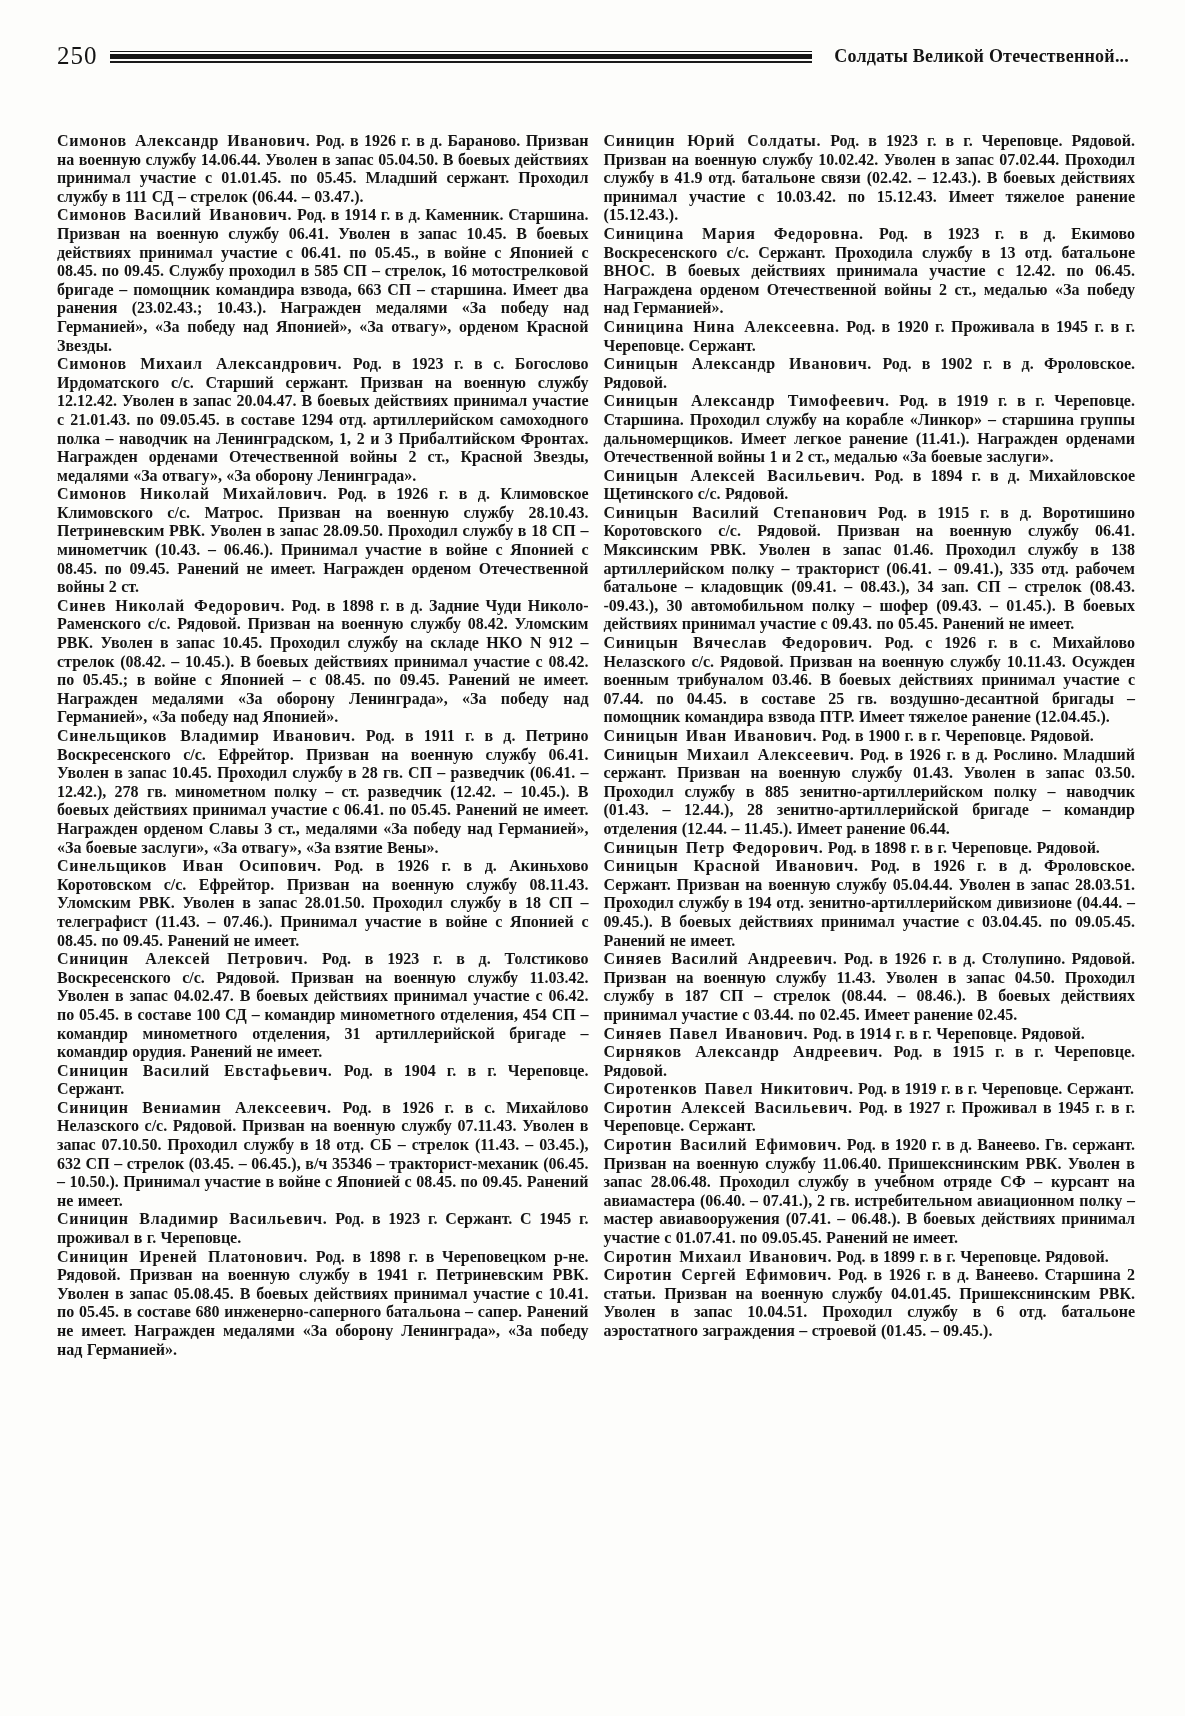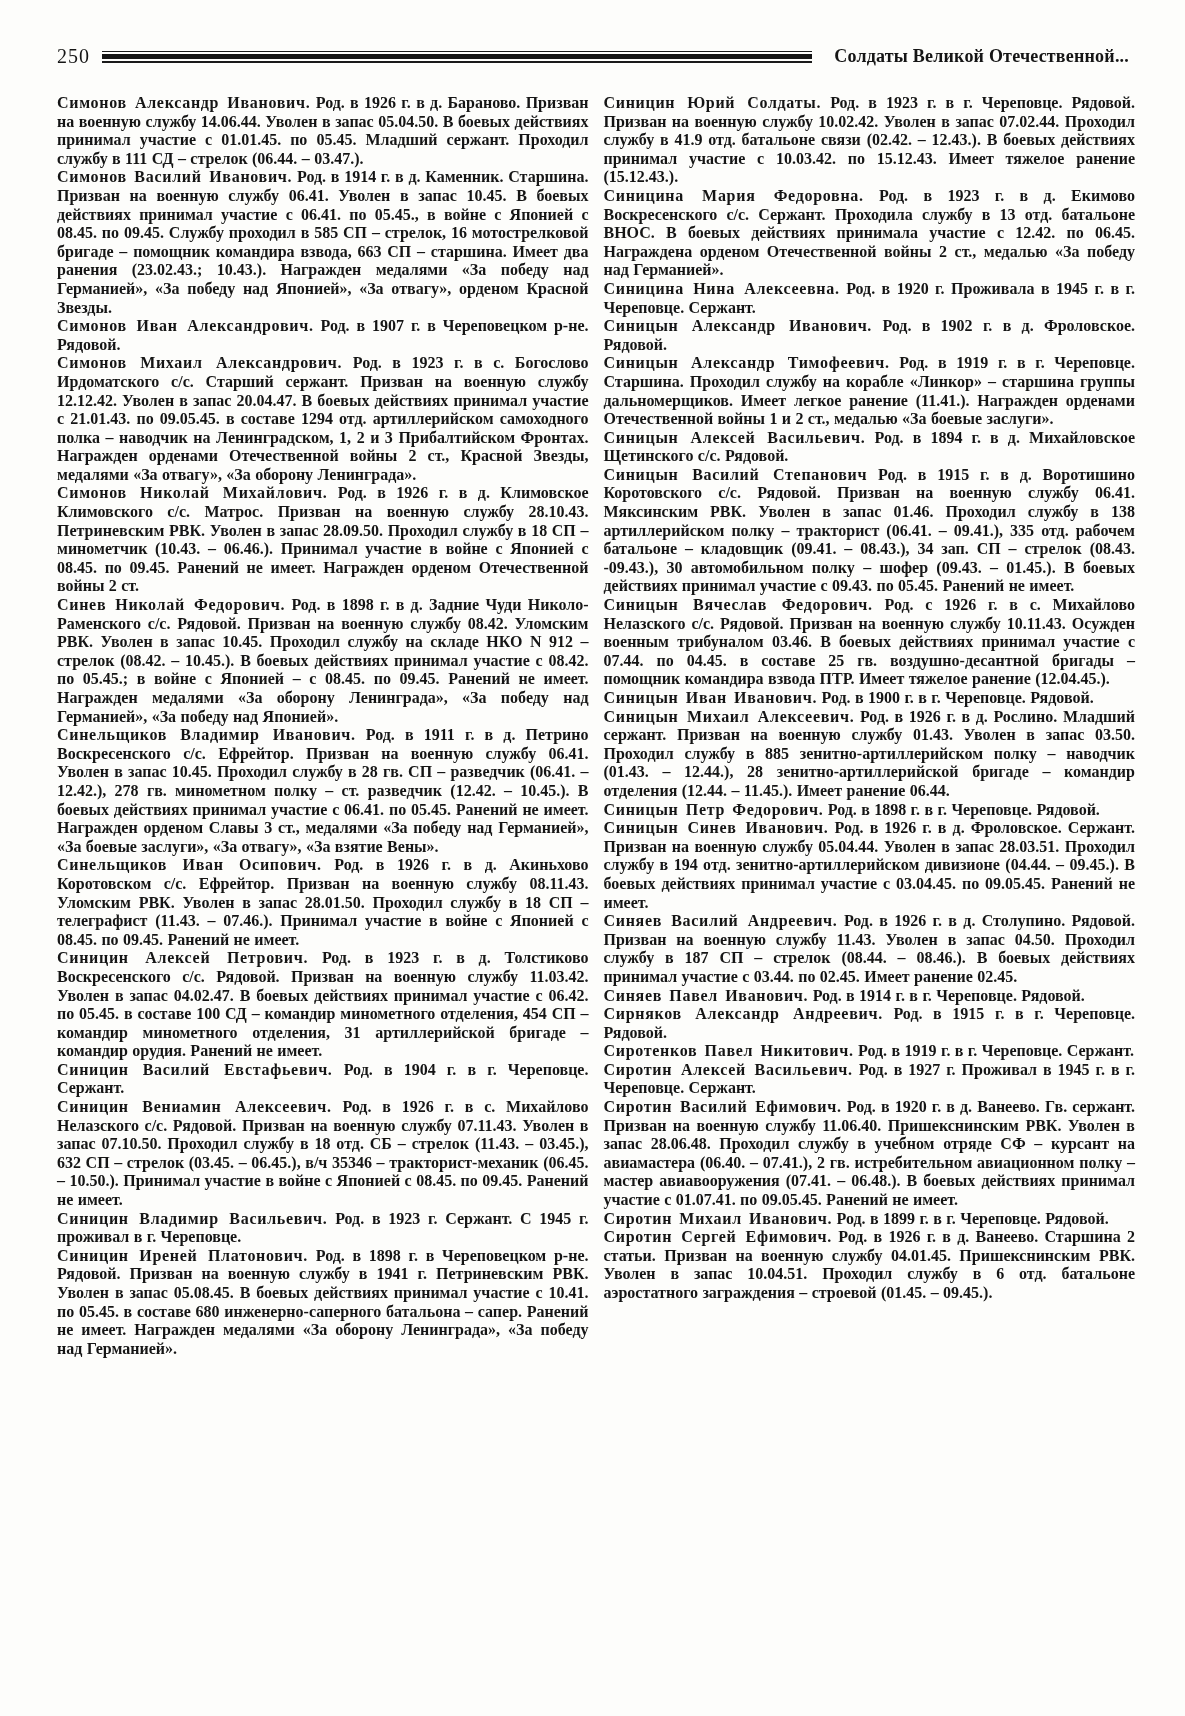--- a/index.html
+++ b/index.html
@@ -12,21 +12,21 @@
     font-family:"Liberation Serif", serif;
     color:#151515;
     overflow:hidden;
   }
   header.pg-head {
     display:flex;
     align-items:center;
     height:36px;
   }
   .page-number {
-    font-size:20px;
+    font-size:25px;
     font-weight:400;
     letter-spacing:1px;
     flex:0 0 auto;
   }
   .head-rule {
     flex:1 1 auto;
     height:12px;
     margin:2px 16px 0 12px;
     background:linear-gradient(to bottom,
       #1a1a1a 0, #1a1a1a 1.5px,
@@ -41,21 +41,21 @@
     font-size:18px;
     font-weight:700;
     white-space:nowrap;
     letter-spacing:0.2px;
   }
   .columns {
     display:flex;
     gap:15px;
     margin-top:20px;
   }
-  .col { flex:1 1 0; min-width:0; }
+  .col { flex:1 1 0; min-width:0;margin-top:38px; }
   p.entry {
     margin:0;
     text-align:justify;
     font-size:16px;
     line-height:18.6px;
     font-weight:700;
     word-spacing:0.4px;
   }
   p.entry .name {
     letter-spacing:0.7px;
@@ -70,21 +70,20 @@
     <span class="page-number">250</span>
     <div class="head-rule"></div>
     <h1 class="page-title">Солдаты Великой Отечественной...</h1>
   </header>
   <main class="columns">
     <section class="col">
   <p class="entry"><span class="name">Симонов Александр Иванович.</span> <span class="body">Род. в 1926 г. в д. Бараново. Призван на военную службу 14.06.44. Уволен в запас 05.04.50. В боевых действиях принимал участие с 01.01.45. по 05.45. Младший сержант. Проходил службу в 111 СД – стрелок (06.44. – 03.47.).</span></p>
 
   <p class="entry"><span class="name">Симонов Василий Иванович.</span> <span class="body">Род. в 1914 г. в д. Каменник. Старшина. Призван на военную службу 06.41. Уволен в запас 10.45. В боевых действиях принимал участие с 06.41. по 05.45., в войне с Японией с 08.45. по 09.45. Службу проходил в 585 СП – стрелок, 16 мотострелковой бригаде – помощник командира взвода, 663 СП – старшина. Имеет два ранения (23.02.43.; 10.43.). Награжден медалями «За победу над Германией», «За победу над Японией», «За отвагу», орденом Красной Звезды.</span></p>
 
-  <p class="entry"><span class="name">Симонов Иван Александрович.</span> <span class="body">Род. в 1907 г. в Череповецком р-не. Рядовой.</span></p>
 
   <p class="entry"><span class="name">Симонов Михаил Александрович.</span> <span class="body">Род. в 1923 г. в с. Богослово Ирдоматского с/с. Старший сержант. Призван на военную службу 12.12.42. Уволен в запас 20.04.47. В боевых действиях принимал участие с 21.01.43. по 09.05.45. в составе 1294 отд. артиллерийском самоходного полка – наводчик на Ленинградском, 1, 2 и 3 Прибалтийском Фронтах. Награжден орденами Отечественной войны 2 ст., Красной Звезды, медалями «За отвагу», «За оборону Ленинграда».</span></p>
 
   <p class="entry"><span class="name">Симонов Николай Михайлович.</span> <span class="body">Род. в 1926 г. в д. Климовское Климовского с/с. Матрос. Призван на военную службу 28.10.43. Петриневским РВК. Уволен в запас 28.09.50. Проходил службу в 18 СП – минометчик (10.43. – 06.46.). Принимал участие в войне с Японией с 08.45. по 09.45. Ранений не имеет. Награжден орденом Отечественной войны 2 ст.</span></p>
 
   <p class="entry"><span class="name">Синев Николай Федорович.</span> <span class="body">Род. в 1898 г. в д. Задние Чуди Николо-Раменского с/с. Рядовой. Призван на военную службу 08.42. Уломским РВК. Уволен в запас 10.45. Проходил службу на складе НКО N 912 – стрелок (08.42. – 10.45.). В боевых действиях принимал участие с 08.42. по 05.45.; в войне с Японией – с 08.45. по 09.45. Ранений не имеет. Награжден медалями «За оборону Ленинграда», «За победу над Германией», «За победу над Японией».</span></p>
 
   <p class="entry"><span class="name">Синельщиков Владимир Иванович.</span> <span class="body">Род. в 1911 г. в д. Петрино Воскресенского с/с. Ефрейтор. Призван на военную службу 06.41. Уволен в запас 10.45. Проходил службу в 28 гв. СП – разведчик (06.41. – 12.42.), 278 гв. минометном полку – ст. разведчик (12.42. – 10.45.). В боевых действиях принимал участие с 06.41. по 05.45. Ранений не имеет. Награжден орденом Славы 3 ст., медалями «За победу над Германией», «За боевые заслуги», «За отвагу», «За взятие Вены».</span></p>
 
   <p class="entry"><span class="name">Синельщиков Иван Осипович.</span> <span class="body">Род. в 1926 г. в д. Акиньхово Коротовском с/с. Ефрейтор. Призван на военную службу 08.11.43. Уломским РВК. Уволен в запас 28.01.50. Проходил службу в 18 СП – телеграфист (11.43. – 07.46.). Принимал участие в войне с Японией с 08.45. по 09.45. Ранений не имеет.</span></p>
@@ -116,21 +115,21 @@
   <p class="entry"><span class="name">Синицын Василий Степанович</span> <span class="body">Род. в 1915 г. в д. Воротишино Коротовского с/с. Рядовой. Призван на военную службу 06.41. Мяксинским РВК. Уволен в запас 01.46. Проходил службу в 138 артиллерийском полку – тракторист (06.41. – 09.41.), 335 отд. рабочем батальоне – кладовщик (09.41. – 08.43.), 34 зап. СП – стрелок (08.43. -09.43.), 30 автомобильном полку – шофер (09.43. – 01.45.). В боевых действиях принимал участие с 09.43. по 05.45. Ранений не имеет.</span></p>
 
   <p class="entry"><span class="name">Синицын Вячеслав Федорович.</span> <span class="body">Род. с 1926 г. в с. Михайлово Нелазского с/с. Рядовой. Призван на военную службу 10.11.43. Осужден военным трибуналом 03.46. В боевых действиях принимал участие с 07.44. по 04.45. в составе 25 гв. воздушно-десантной бригады – помощник командира взвода ПТР. Имеет тяжелое ранение (12.04.45.).</span></p>
 
   <p class="entry"><span class="name">Синицын Иван Иванович.</span> <span class="body">Род. в 1900 г. в г. Череповце.  Рядовой.</span></p>
 
   <p class="entry"><span class="name">Синицын Михаил Алексеевич.</span> <span class="body">Род. в 1926 г. в д. Рослино. Младший сержант. Призван на военную службу 01.43. Уволен в запас 03.50. Проходил службу в 885 зенитно-артиллерийском полку – наводчик (01.43. – 12.44.), 28 зенитно-артиллерийской бригаде – командир отделения (12.44. – 11.45.). Имеет ранение 06.44.</span></p>
 
   <p class="entry"><span class="name">Синицын Петр Федорович.</span> <span class="body">Род. в 1898 г. в г. Череповце. Рядовой.</span></p>
 
-  <p class="entry"><span class="name">Синицын Синев Иванович.</span> <span class="body">Род. в 1926 г. в д. Фроловское. Сержант. Призван на военную службу 05.04.44. Уволен в запас 28.03.51. Проходил службу в 194 отд. зенитно-артиллерийском дивизионе (04.44. – 09.45.). В боевых действиях принимал участие с 03.04.45. по 09.05.45. Ранений не имеет.</span></p>
+  <p class="entry"><span class="name">Синицын Красной Иванович.</span> <span class="body">Род. в 1926 г. в д. Фроловское. Сержант. Призван на военную службу 05.04.44. Уволен в запас 28.03.51. Проходил службу в 194 отд. зенитно-артиллерийском дивизионе (04.44. – 09.45.). В боевых действиях принимал участие с 03.04.45. по 09.05.45. Ранений не имеет.</span></p>
 
 
   <p class="entry"><span class="name">Синяев Василий Андреевич.</span> <span class="body">Род. в 1926 г. в д. Столупино. Рядовой. Призван на военную службу 11.43. Уволен в запас 04.50. Проходил службу в 187 СП – стрелок (08.44. – 08.46.). В боевых действиях принимал участие с 03.44. по 02.45. Имеет ранение 02.45.</span></p>
 
   <p class="entry"><span class="name">Синяев Павел Иванович.</span> <span class="body">Род. в 1914 г.  в  г. Череповце.  Рядовой.</span></p>
 
   <p class="entry"><span class="name">Сирняков Александр Андреевич.</span> <span class="body">Род. в 1915 г. в г. Череповце. Рядовой.</span></p>
 
   <p class="entry"><span class="name">Сиротенков Павел Никитович.</span> <span class="body">Род. в 1919 г. в г. Череповце. Сержант.</span></p>
 

